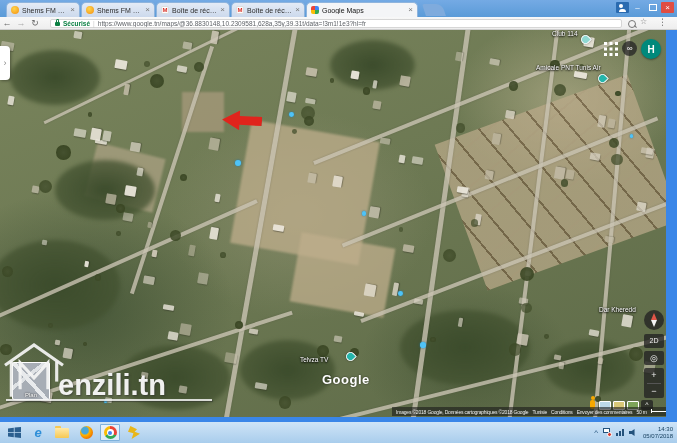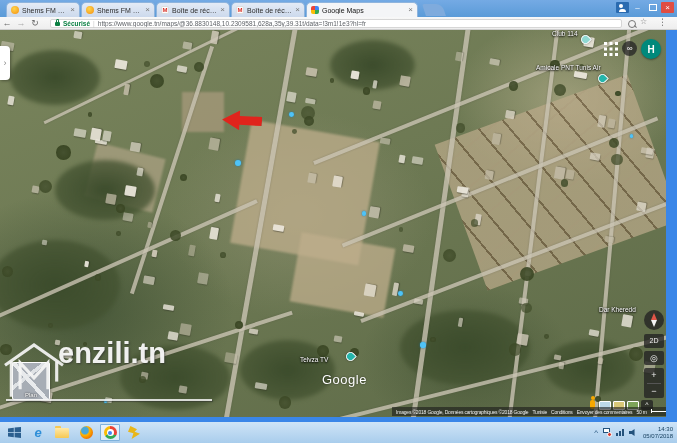--- a/index.html
+++ b/index.html
@@ -93,39 +93,39 @@
   .ctlloc{left:644px;top:321px;width:20px;height:14px;font-size:9px;line-height:14px;}
   .zoomstack{left:644px;top:338px;width:20px;height:30px;display:flex;flex-direction:column;}
   .zoomstack span{flex:1;font-size:9px;line-height:14px;}
   .zoomstack .zdiv{flex:none;height:1px;background:#555;margin:0 3px;}
   .pegrow{left:588px;top:366px;display:flex;align-items:flex-end;gap:2px;}
   .pegman{width:9px;height:14px;position:relative;}
   .pegman:before{content:"";position:absolute;left:2.5px;top:0;width:4px;height:4px;border-radius:50%;background:#f7a800;}
   .pegman:after{content:"";position:absolute;left:2px;top:4px;width:5px;height:9px;border-radius:2px;background:#f7a800;}
   .thumb{width:12px;height:9px;border:1px solid #fff;box-sizing:border-box;border-radius:1px;}
   .collapse{width:12px;height:10px;background:rgba(34,34,34,.78);color:#eee;font-size:7px;line-height:10px;text-align:center;border-radius:2px;}
-  .glogo{left:322px;top:342px;color:#fff;font-size:13px;font-weight:normal;letter-spacing:.5px;
+  .glogo{left:322px;top:342px;color:#fff;font-size:13px;font-weight:bold;letter-spacing:.5px;
          text-shadow:0 0 2px rgba(0,0,0,.6);}
   .minimap{left:12px;top:332px;width:38px;height:38px;border:1px solid #fff;border-radius:2px;box-sizing:border-box;
      background:
        linear-gradient(48deg, transparent 44%, #e8eaec 44% 52%, transparent 52%),
        linear-gradient(-38deg, transparent 58%, #dfe2e5 58% 65%, transparent 65%),
        #a7adb5;
      box-shadow:0 1px 3px rgba(0,0,0,.45);}
   .minimap span{position:absolute;left:0;right:0;bottom:1px;text-align:center;color:#fff;font-size:6px;text-shadow:0 0 2px #000;}
   .attrib{left:392px;top:377px;width:274px;height:9px;background:rgba(25,25,25,.6);
           display:flex;align-items:center;gap:4px;padding:0 4px;box-sizing:border-box;
           color:#eee;font-size:5px;white-space:nowrap;letter-spacing:-.2px;overflow:hidden;}
   .scaleline{width:22px;height:1px;background:#fff;position:relative;flex:none;}
   .scaleline:before,.scaleline:after{content:"";position:absolute;top:-2px;width:1px;height:4px;background:#fff;}
   .scaleline:before{left:0;} .scaleline:after{right:0;}
 
   
   .watermark{left:2px;top:310px;width:214px;height:78px;}
-  .wm-row{display:flex;}
+  .wm-row{display:flex;align-items:flex-end;}
   .wm-brand{color:rgba(250,250,250,.95);font-size:29px;font-weight:bold;line-height:26px;margin-left:-8px;
             text-shadow:1px 1px 2px rgba(45,45,45,.6);}
   .wm-line{width:206px;height:2px;background:rgba(242,242,242,.85);margin:1px 0 2px 4px;box-shadow:1px 1px 1px rgba(45,45,45,.5);}
   .wm-tagline{color:rgba(242,242,242,.92);font-size:12.5px;padding-left:12px;
               text-shadow:1px 1px 1px rgba(45,45,45,.55);}
 
   
   .taskbar{left:0;top:422px;width:677px;height:21px;background:linear-gradient(#cfe4f7,#a9cdec);
            display:flex;align-items:center;}
   .tbicon{width:20px;height:17px;margin-left:4px;display:flex;align-items:center;justify-content:center;border-radius:1px;}

